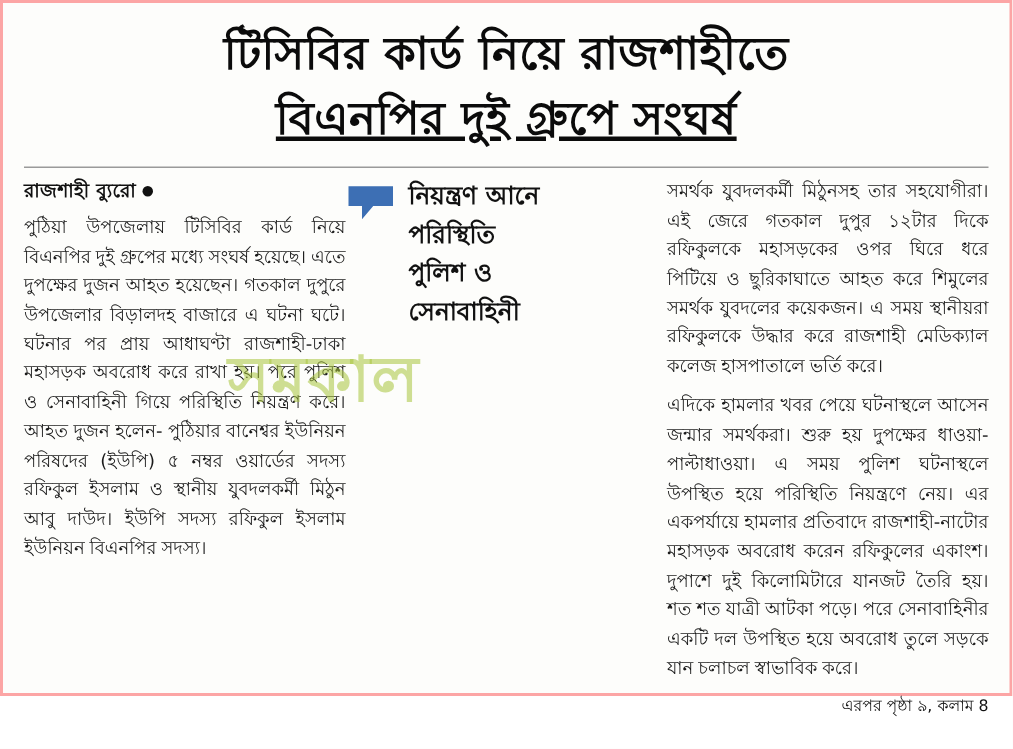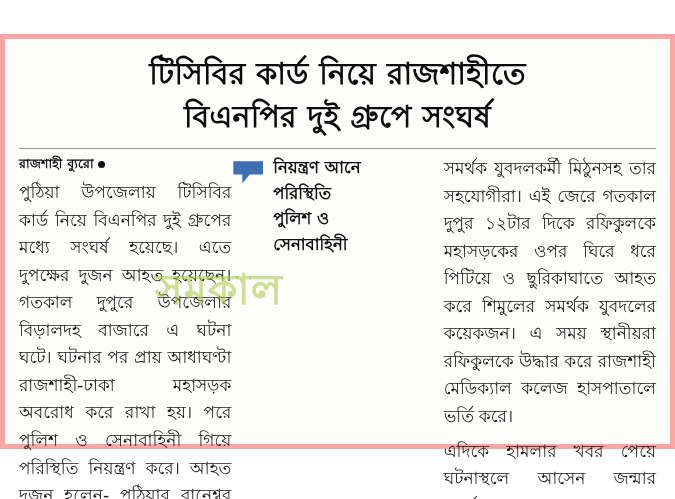--- a/index.html
+++ b/index.html
@@ -10,39 +10,39 @@
     width: 675px;
     height: 499px;
     background: #ffffff;
     font-family: "Liberation Serif", "DejaVu Serif", serif;
     color: #111111;
     overflow: hidden;
   }
   .page {
     position: relative;
     width: 675px;
-    height: 415px;
+    height: 464px;
     box-sizing: border-box;
-    border: 5px solid #fca5a5;
+    border: 2px solid #fca5a5;
     background: #fdfdfb;
     padding: 10px 14px 8px 14px;
-    margin-top: 34px;
   }
   .headline {
     text-align: center;
     font-family: "DejaVu Sans", sans-serif;
     font-weight: bold;
     font-size: 30px;
     line-height: 1.42;
     letter-spacing: 0.3px;
     color: #0b0b0b;
     margin: 4px 6px 10px 6px;
   }
   .headline .line2 {
     display: block;
+    text-decoration: underline;
   }
   .rule {
     border: none;
     border-top: 1px solid #9a9a9a;
     margin: 4px 0 6px 0;
   }
   .columns {
     display: flex;
     gap: 0;
     position: relative;
@@ -67,21 +67,21 @@
     display: inline-block;
     width: 7px;
     height: 7px;
     background: #111;
     border-radius: 50%;
     margin-left: 4px;
     vertical-align: middle;
   }
   p.body {
     font-family: "DejaVu Sans", sans-serif;
-    font-size: 17px;
+    font-size: 12px;
     line-height: 1.62;
     text-align: justify;
     margin: 0 0 7px 0;
     color: #1a1a1a;
     word-spacing: -0.5px;
   }
   
   .pullquote {
     position: relative;
     margin: 0 0 6px 0;

